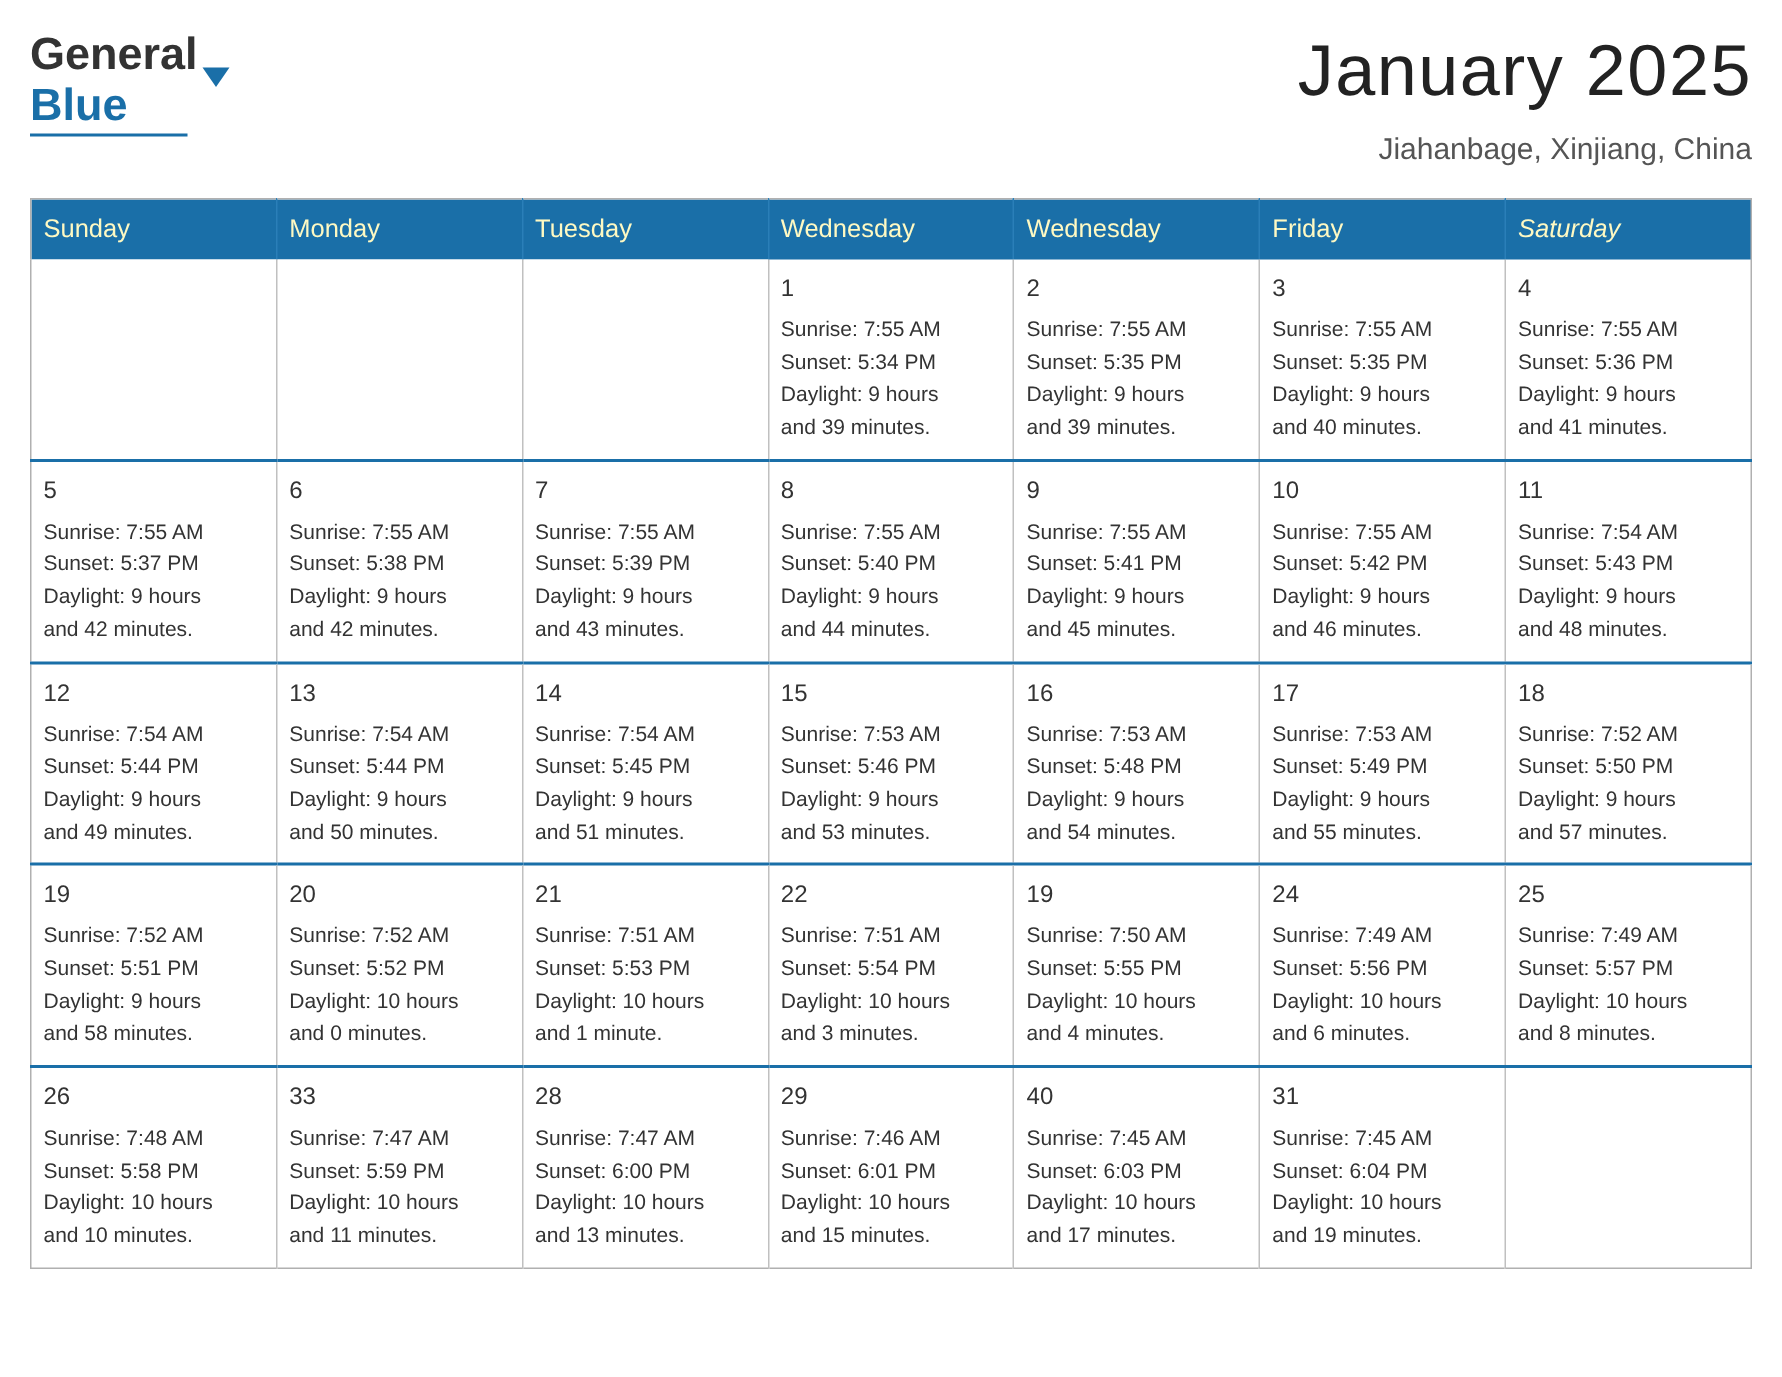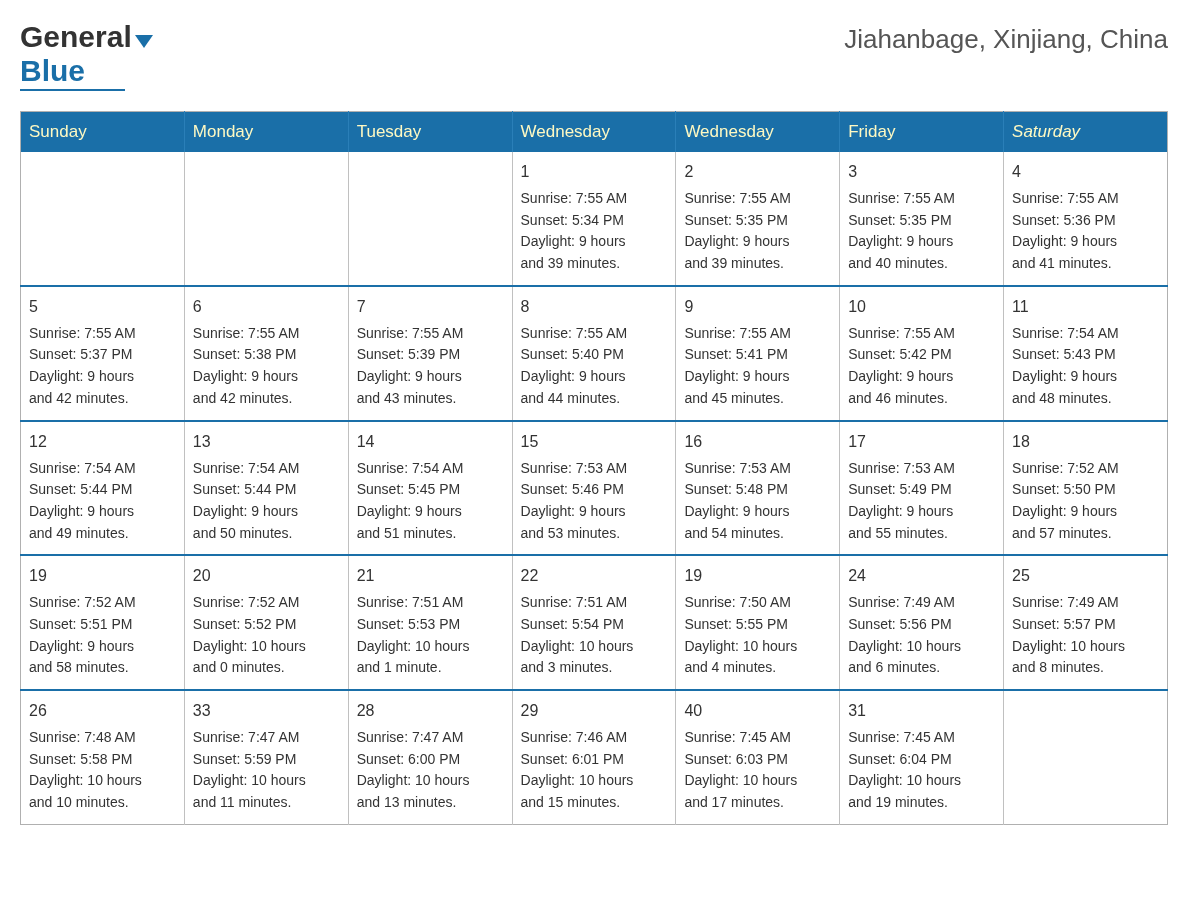--- a/index.html
+++ b/index.html
@@ -25,23 +25,23 @@
     .title-block {
       text-align: right;
     }
     .main-title {
       font-size: 48px;
       font-weight: normal;
       color: #222;
       letter-spacing: 1px;
     }
     .subtitle {
-      font-size: 26px;
+      font-size: 20px;
       color: #555;
-      margin-top: 4px;
+      margin-top: 14px;
     }
     .calendar {
       width: 100%;
       border-collapse: collapse;
       border: 1px solid #b0b0b0;
     }
     .calendar thead tr th {
       background-color: #1a6fa8;
       color: #fef9c3;
       padding: 10px 8px;
@@ -80,21 +80,21 @@
     .day-info {
       font-size: 14px;
       color: #333;
       line-height: 1.55;
     }
     .empty-cell {
       background: #fff;
     }
     .logo-first-line {
       display: flex;
-      align-items: center;
+      align-items: flex-end;
     }
     .logo-arrow {
       display: inline-block;
       width: 0;
       height: 0;
       border-left: 9px solid transparent;
       border-right: 9px solid transparent;
       border-top: 13px solid #1a6fa8;
       margin-left: 3px;
       position: relative;
@@ -118,20 +118,21 @@
     <div class="logo-first-line">
       <span style="font-size:30px;font-weight:bold;color:#333;">General</span>
       <span class="logo-arrow"></span>
     </div>
     <div class="logo-second-line">
       <span style="font-size:30px;font-weight:bold;color:#1a6fa8;">Blue</span>
     </div>
     <div class="logo-underline" style="width:105px;"></div>
   </div>
   <div class="title-block">
+    <div class="main-title">January 2025</div>
     <div class="subtitle">Jiahanbage, Xinjiang, China</div>
   </div>
 </div>
 
 <table class="calendar">
   <thead>
     <tr>
       <th>Sunday</th>
       <th>Monday</th>
       <th>Tuesday</th>

